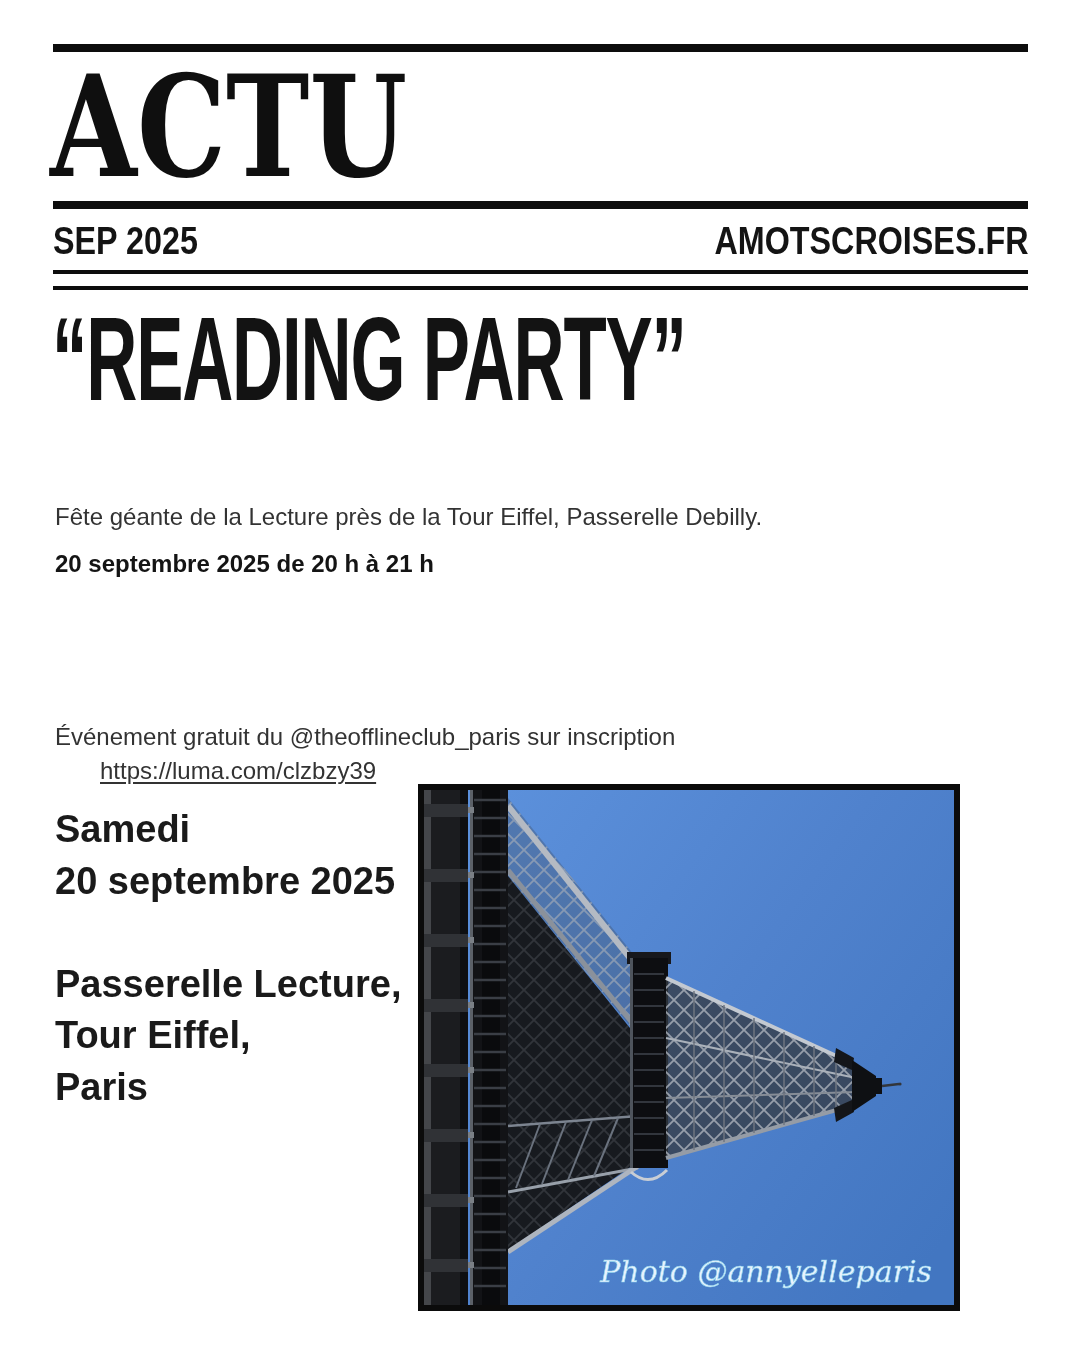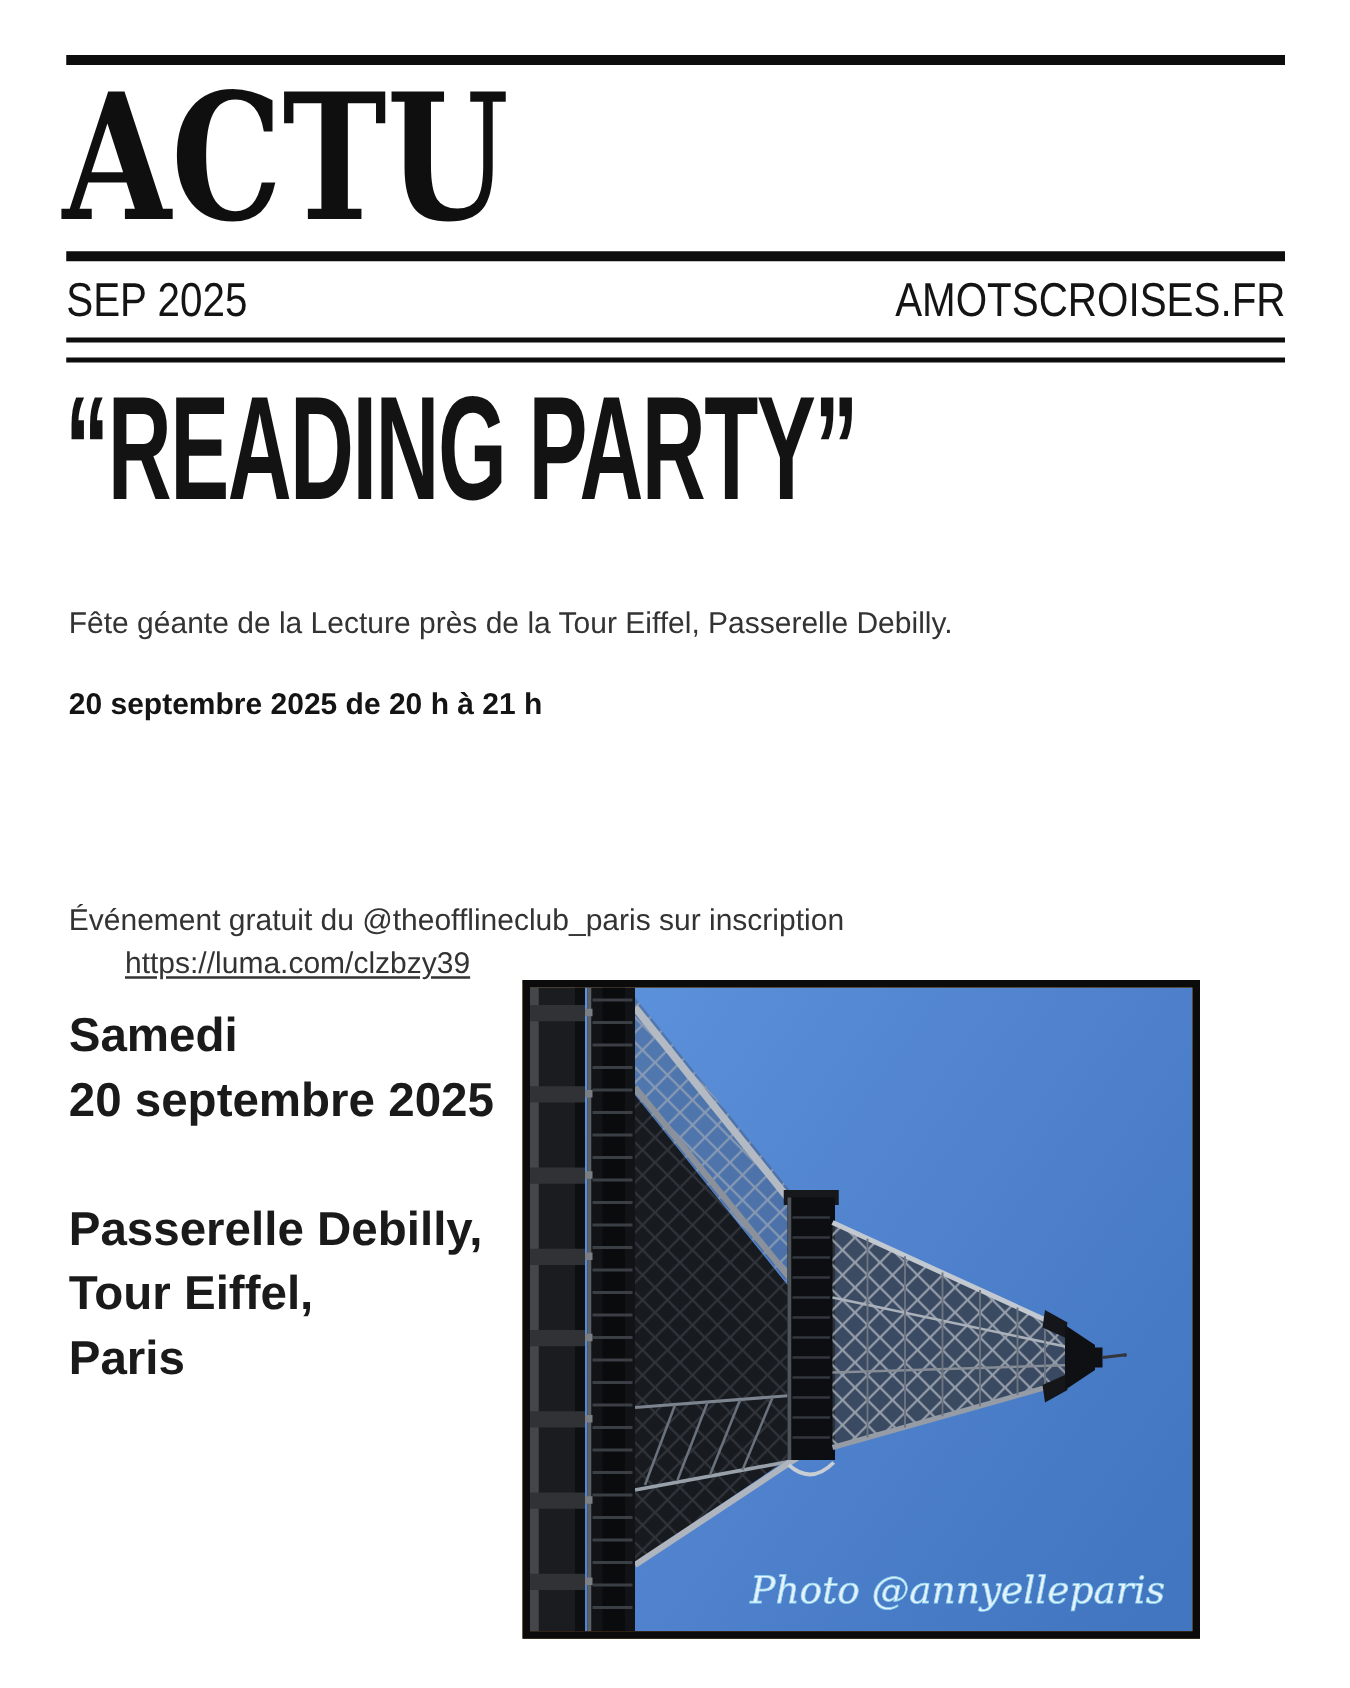--- a/index.html
+++ b/index.html
@@ -14,27 +14,27 @@
   .masthead-title{position:absolute;left:50px;top:62px;
         font-family:"DejaVu Serif",serif;font-weight:bold;font-size:140px;
         line-height:130px;color:#0f0f0f;white-space:nowrap;}
   .cx80{display:inline-block;transform:scaleX(.80);transform-origin:0 0;}
   .cx85L{display:inline-block;transform:scaleX(.85);transform-origin:0 50%;}
   .cx85R{display:inline-block;transform:scaleX(.85);transform-origin:100% 50%;}
   .cx60{display:inline-block;transform:scaleX(.60);transform-origin:0 0;}
 
   .issue-row{position:absolute;left:53px;top:220px;width:975px;height:42px;
         display:flex;justify-content:space-between;align-items:center;
-        font-weight:normal;font-size:38px;line-height:42px;color:#141414;white-space:nowrap;}
+        font-weight:bold;font-size:38px;line-height:42px;color:#141414;white-space:nowrap;}
 
   .headline{position:absolute;left:52px;top:304px;
         font-weight:bold;font-size:118px;line-height:110px;color:#131313;
         letter-spacing:-2px;white-space:nowrap;}
 
-  .intro{position:absolute;left:55px;top:458px;width:965px;
+  .intro{position:absolute;left:55px;top:476px;width:965px;
         font-size:24px;line-height:34px;color:#333333;}
   .datetime{position:absolute;left:55px;top:523px;width:965px;
         font-size:24px;line-height:34px;font-weight:bold;color:#141414;}
   .body-par{position:absolute;left:55px;top:600px;width:965px;
         font-size:24px;line-height:34px;color:#333333;}
   .registration{position:absolute;left:55px;top:720px;width:965px;
         font-size:24px;line-height:34px;color:#333333;}
   .registration a{color:#333333;text-decoration:underline;text-underline-offset:3px;margin-left:45px;}
 
   .event-details{position:absolute;left:55px;top:804px;width:360px;
@@ -78,21 +78,21 @@
 
   <div class="registration">
     <div>Événement gratuit du @theofflineclub_paris sur inscription</div>
     <a href="#">https://luma.com/clzbzy39</a>
   </div>
 
   <div class="event-details">
     <div class="line">Samedi</div>
     <div class="line">20 septembre 2025</div>
     <div class="spacer"></div>
-    <div class="line">Passerelle Debilly,</div>
+    <div class="line">Passerelle Lecture,</div>
     <div class="line">Tour Eiffel,</div>
     <div class="line">Paris</div>
   </div>
 
   <div class="photo-frame">
     <svg width="530" height="515" viewBox="0 0 530 515">
       <defs>
         <linearGradient id="sky" x1="0" y1="0.15" x2="1" y2="0.85">
           <stop offset="0" stop-color="#5c91dc"></stop>
           <stop offset="0.5" stop-color="#5082cd"></stop>

